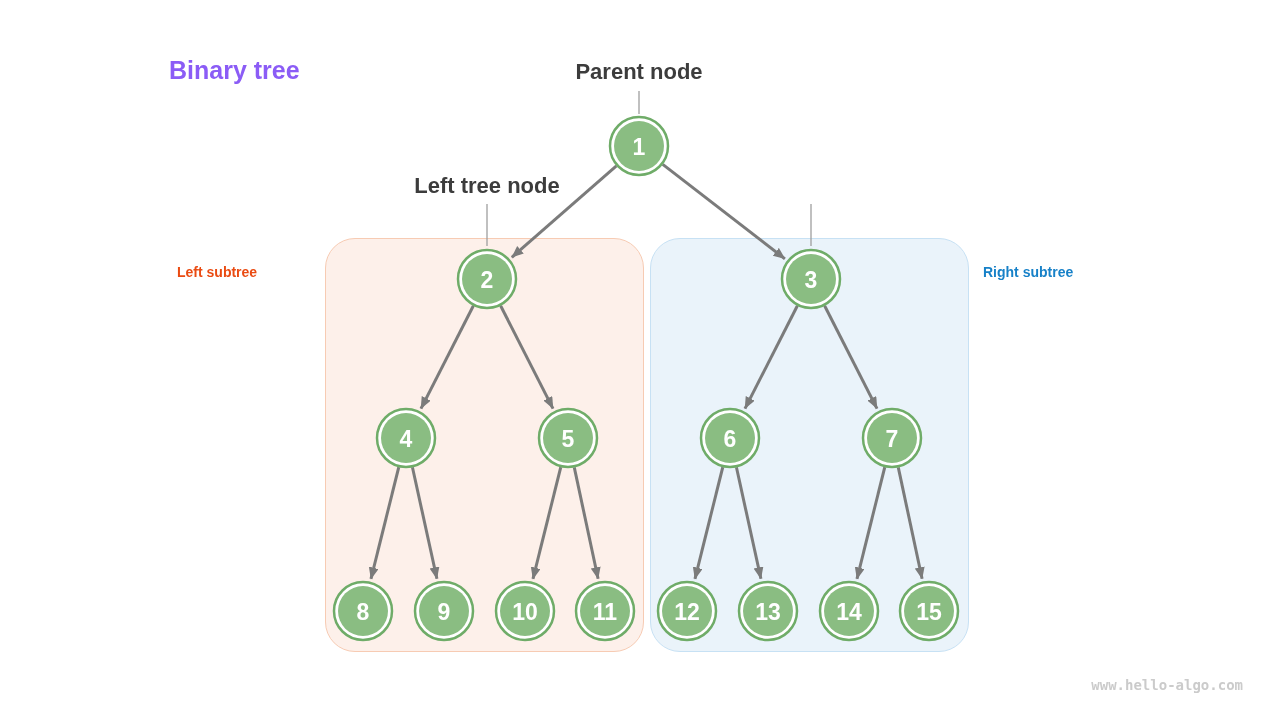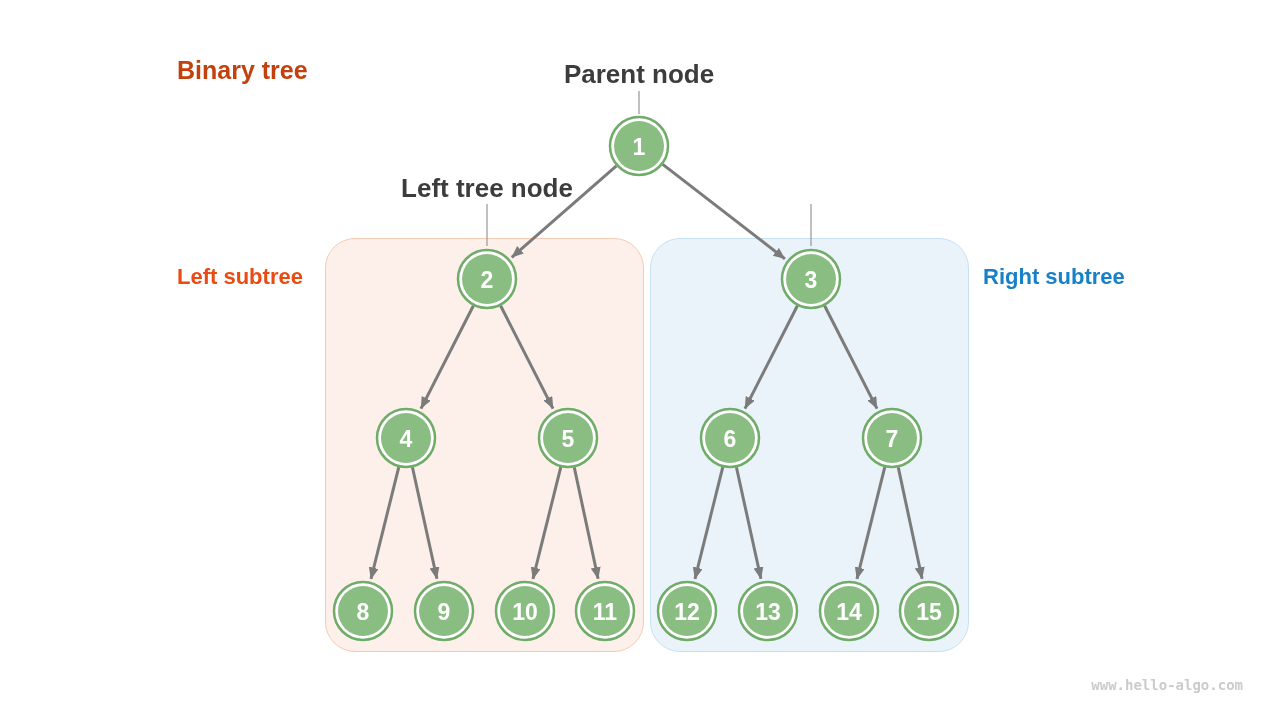--- a/index.html
+++ b/index.html
@@ -26,22 +26,22 @@
   .lbl {
     position: absolute;
     z-index: 3;
     font-weight: 700;
     color: #3C3C3C;
     white-space: nowrap;
     line-height: 1.1;
   }
   .lbl.center { transform: translateX(-50%); }
   #title { font-size: 25px; }
-  #parent-label, #left-child-label, #right-child-label { font-size: 26px; }
-  #left-subtree-label, #right-subtree-label { font-size: 22px; }
+  #parent-label, #left-child-label, #right-child-label { font-size: 22px; }
+  #left-subtree-label, #right-subtree-label { font-size: 14px; }
   #watermark {
     position: absolute;
     z-index: 3;
     font-family: "DejaVu Sans Mono", monospace;
     font-size: 14px;
     font-weight: 700;
     white-space: nowrap;
   }
   .node-text {
     font-family: "Liberation Sans", sans-serif;
@@ -148,20 +148,20 @@
         <circle cx="849" cy="611" r="25" fill="#8ABD82"></circle>
         <text x="849" y="611" text-anchor="middle" dominant-baseline="central" dy="0.04em" fill="#FFFFFF" font-size="23" class="node-text">14</text>
       </g>
       <g>
         <circle cx="929" cy="611" r="29" fill="#FFFFFF" stroke="#6FAC68" stroke-width="2.5"></circle>
         <circle cx="929" cy="611" r="25" fill="#8ABD82"></circle>
         <text x="929" y="611" text-anchor="middle" dominant-baseline="central" dy="0.04em" fill="#FFFFFF" font-size="23" class="node-text">15</text>
       </g>
     </svg>
 
-  <div class="lbl" id="title" style="left: 177px; top: 57px; color: #c2410c;">Binary tree</div>
+  <div class="lbl" id="title" style="left: 169px; top: 57px; color: #8b5cf6;">Binary tree</div>
   <div class="lbl center" id="parent-label" style="left: 639px; top: 60px;">Parent node</div>
   <div class="lbl center" id="left-child-label" style="left: 487px; top: 174px;">Left tree node</div>
   <div class="lbl" id="left-subtree-label" style="left: 177px; top: 265px; color: rgb(234, 75, 18);">Left subtree</div>
   <div class="lbl" id="right-subtree-label" style="left: 983px; top: 265px; color: rgb(23, 129, 200);">Right subtree</div>
 
   <div id="watermark" style="right: 37px; top: 677px; color: rgb(203, 203, 203);">www.hello-algo.com</div>
 </div>
 
 </body></html>

